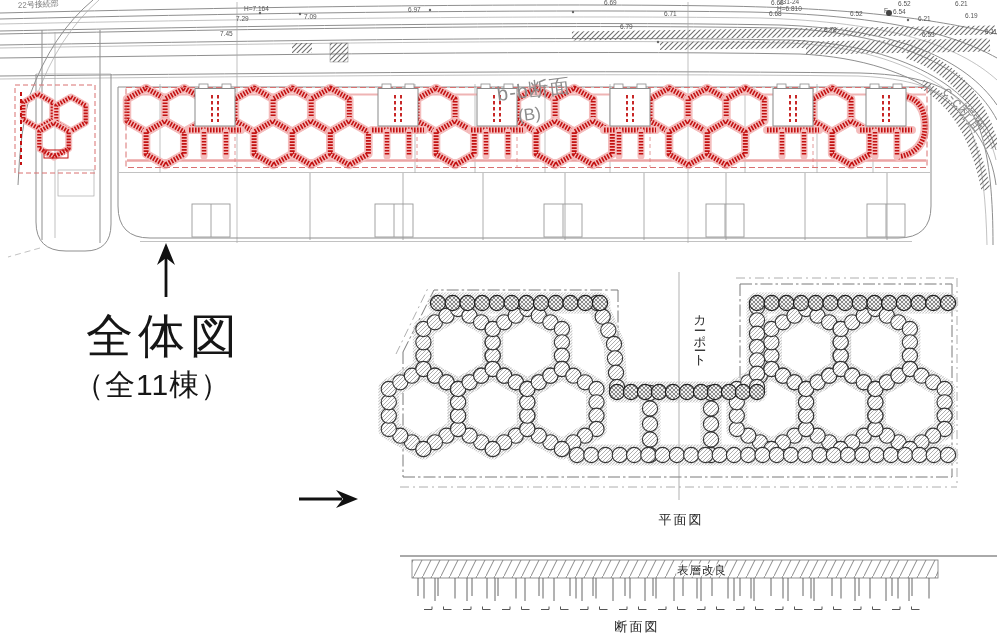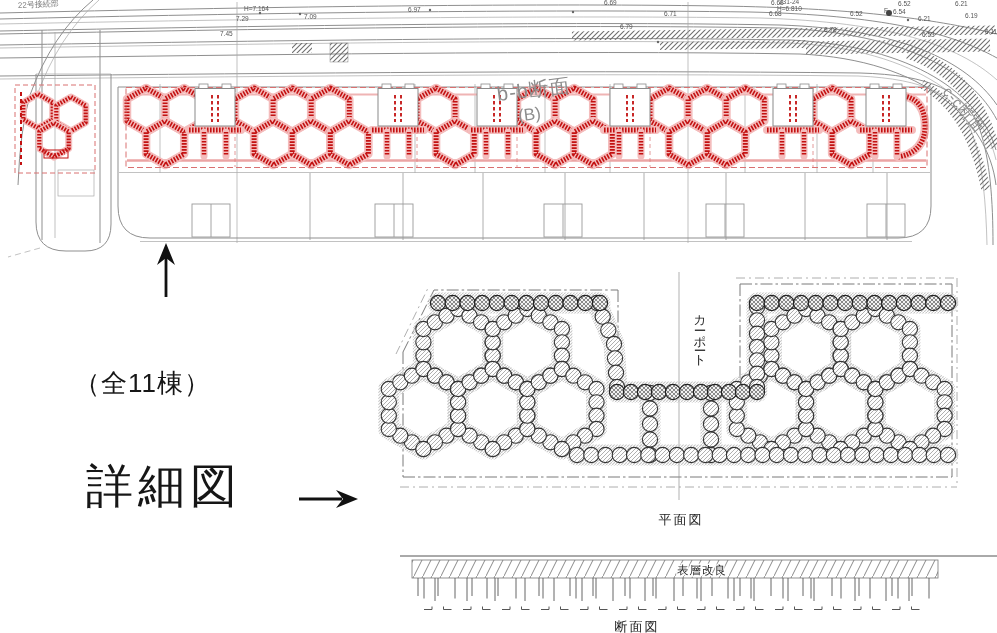--- a/index.html
+++ b/index.html
@@ -5,21 +5,21 @@
   html,body{margin:0;padding:0;background:#fff;}
   .canvas{position:relative;width:997px;height:633px;background:#fff;overflow:hidden;
           font-family:"Liberation Sans","DejaVu Sans",sans-serif;}
   svg{position:absolute;left:0;top:0;}
   .r1{stroke:#8f8f8f;stroke-width:1;fill:none;}
   .r2{stroke:#a8a8a8;stroke-width:.7;fill:none;}
   .dashdot{stroke:#7a7a7a;stroke-width:1;fill:none;stroke-dasharray:12 3 2.5 3;}
   .dashdot2{stroke:#9a9a9a;stroke-width:.8;fill:none;stroke-dasharray:9 4 2 4;}
   .biglabel{position:absolute;color:#161616;white-space:nowrap;line-height:1;}
   .t-main{font-size:47px;letter-spacing:5px;}
-  .t-sub{font-size:26px;letter-spacing:1px;}
+  .t-sub{font-size:30px;letter-spacing:1px;}
 </style>
 </head>
 <body>
 
 <div class="canvas">
 <svg width="997" height="633" viewBox="0 0 997 633">
   <defs>
     <pattern id="roadHatch" patternUnits="userSpaceOnUse" width="5" height="5">
       <path d="M0,5 L5,0 M-1,1 L1,-1 M4,6 L6,4" stroke="#6f6f6f" stroke-width="1.1" fill="none"></path>
     </pattern>
@@ -717,15 +717,15 @@
   <text x="637" y="631" font-size="13" letter-spacing="2" fill="#222" text-anchor="middle">断面図</text>
 
   <g id="arrows">
     <line x1="166" y1="297" x2="166" y2="256" stroke="#111" stroke-width="2.8"></line>
     <polygon points="166,243 157,265 166,258 175,265" fill="#111"></polygon>
     <line x1="299" y1="499" x2="342" y2="499" stroke="#111" stroke-width="2.8"></line>
     <polygon points="358,499 336,490 343,499 336,508" fill="#111"></polygon>
   </g>
 </svg>
 
+<div class="biglabel t-main" style="left:86px;top:312px;">全体図</div>
 <div class="biglabel t-sub" style="left:74px;top:370px;">（全11棟）</div>
-<div class="biglabel t-main" style="left:86px;top:462px;">詳細図</div>
 </div>
 
 </body></html>

